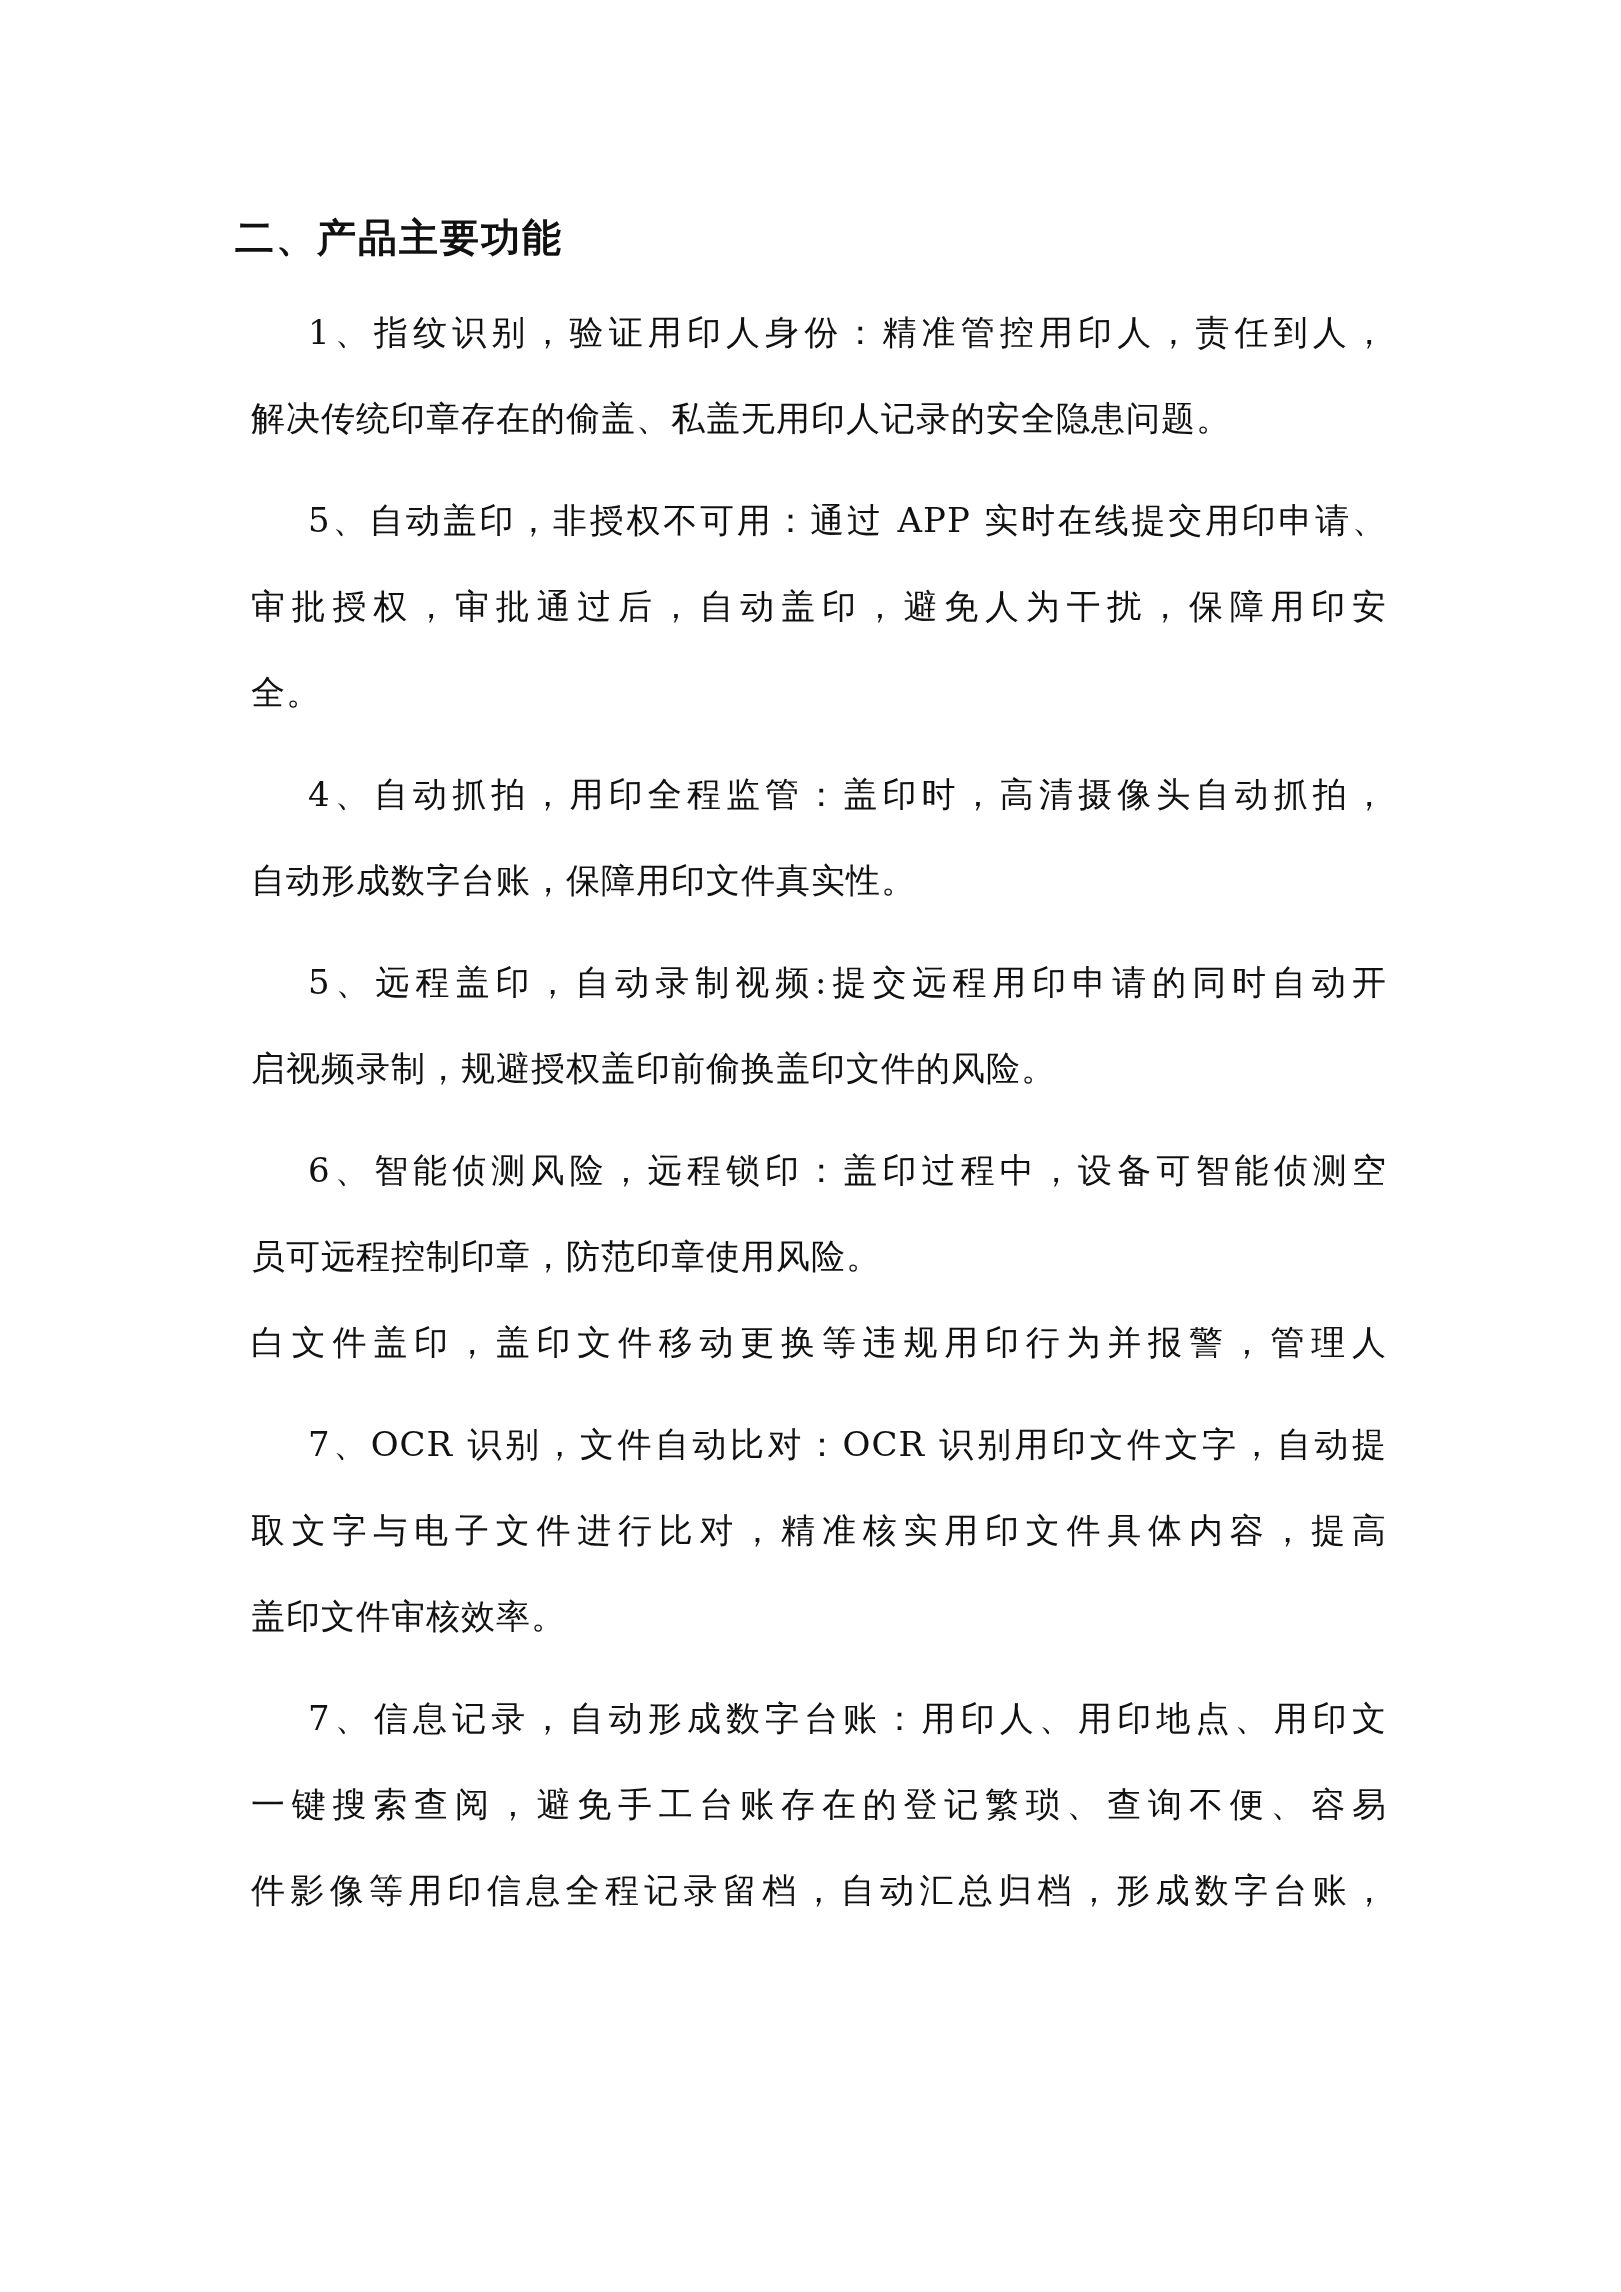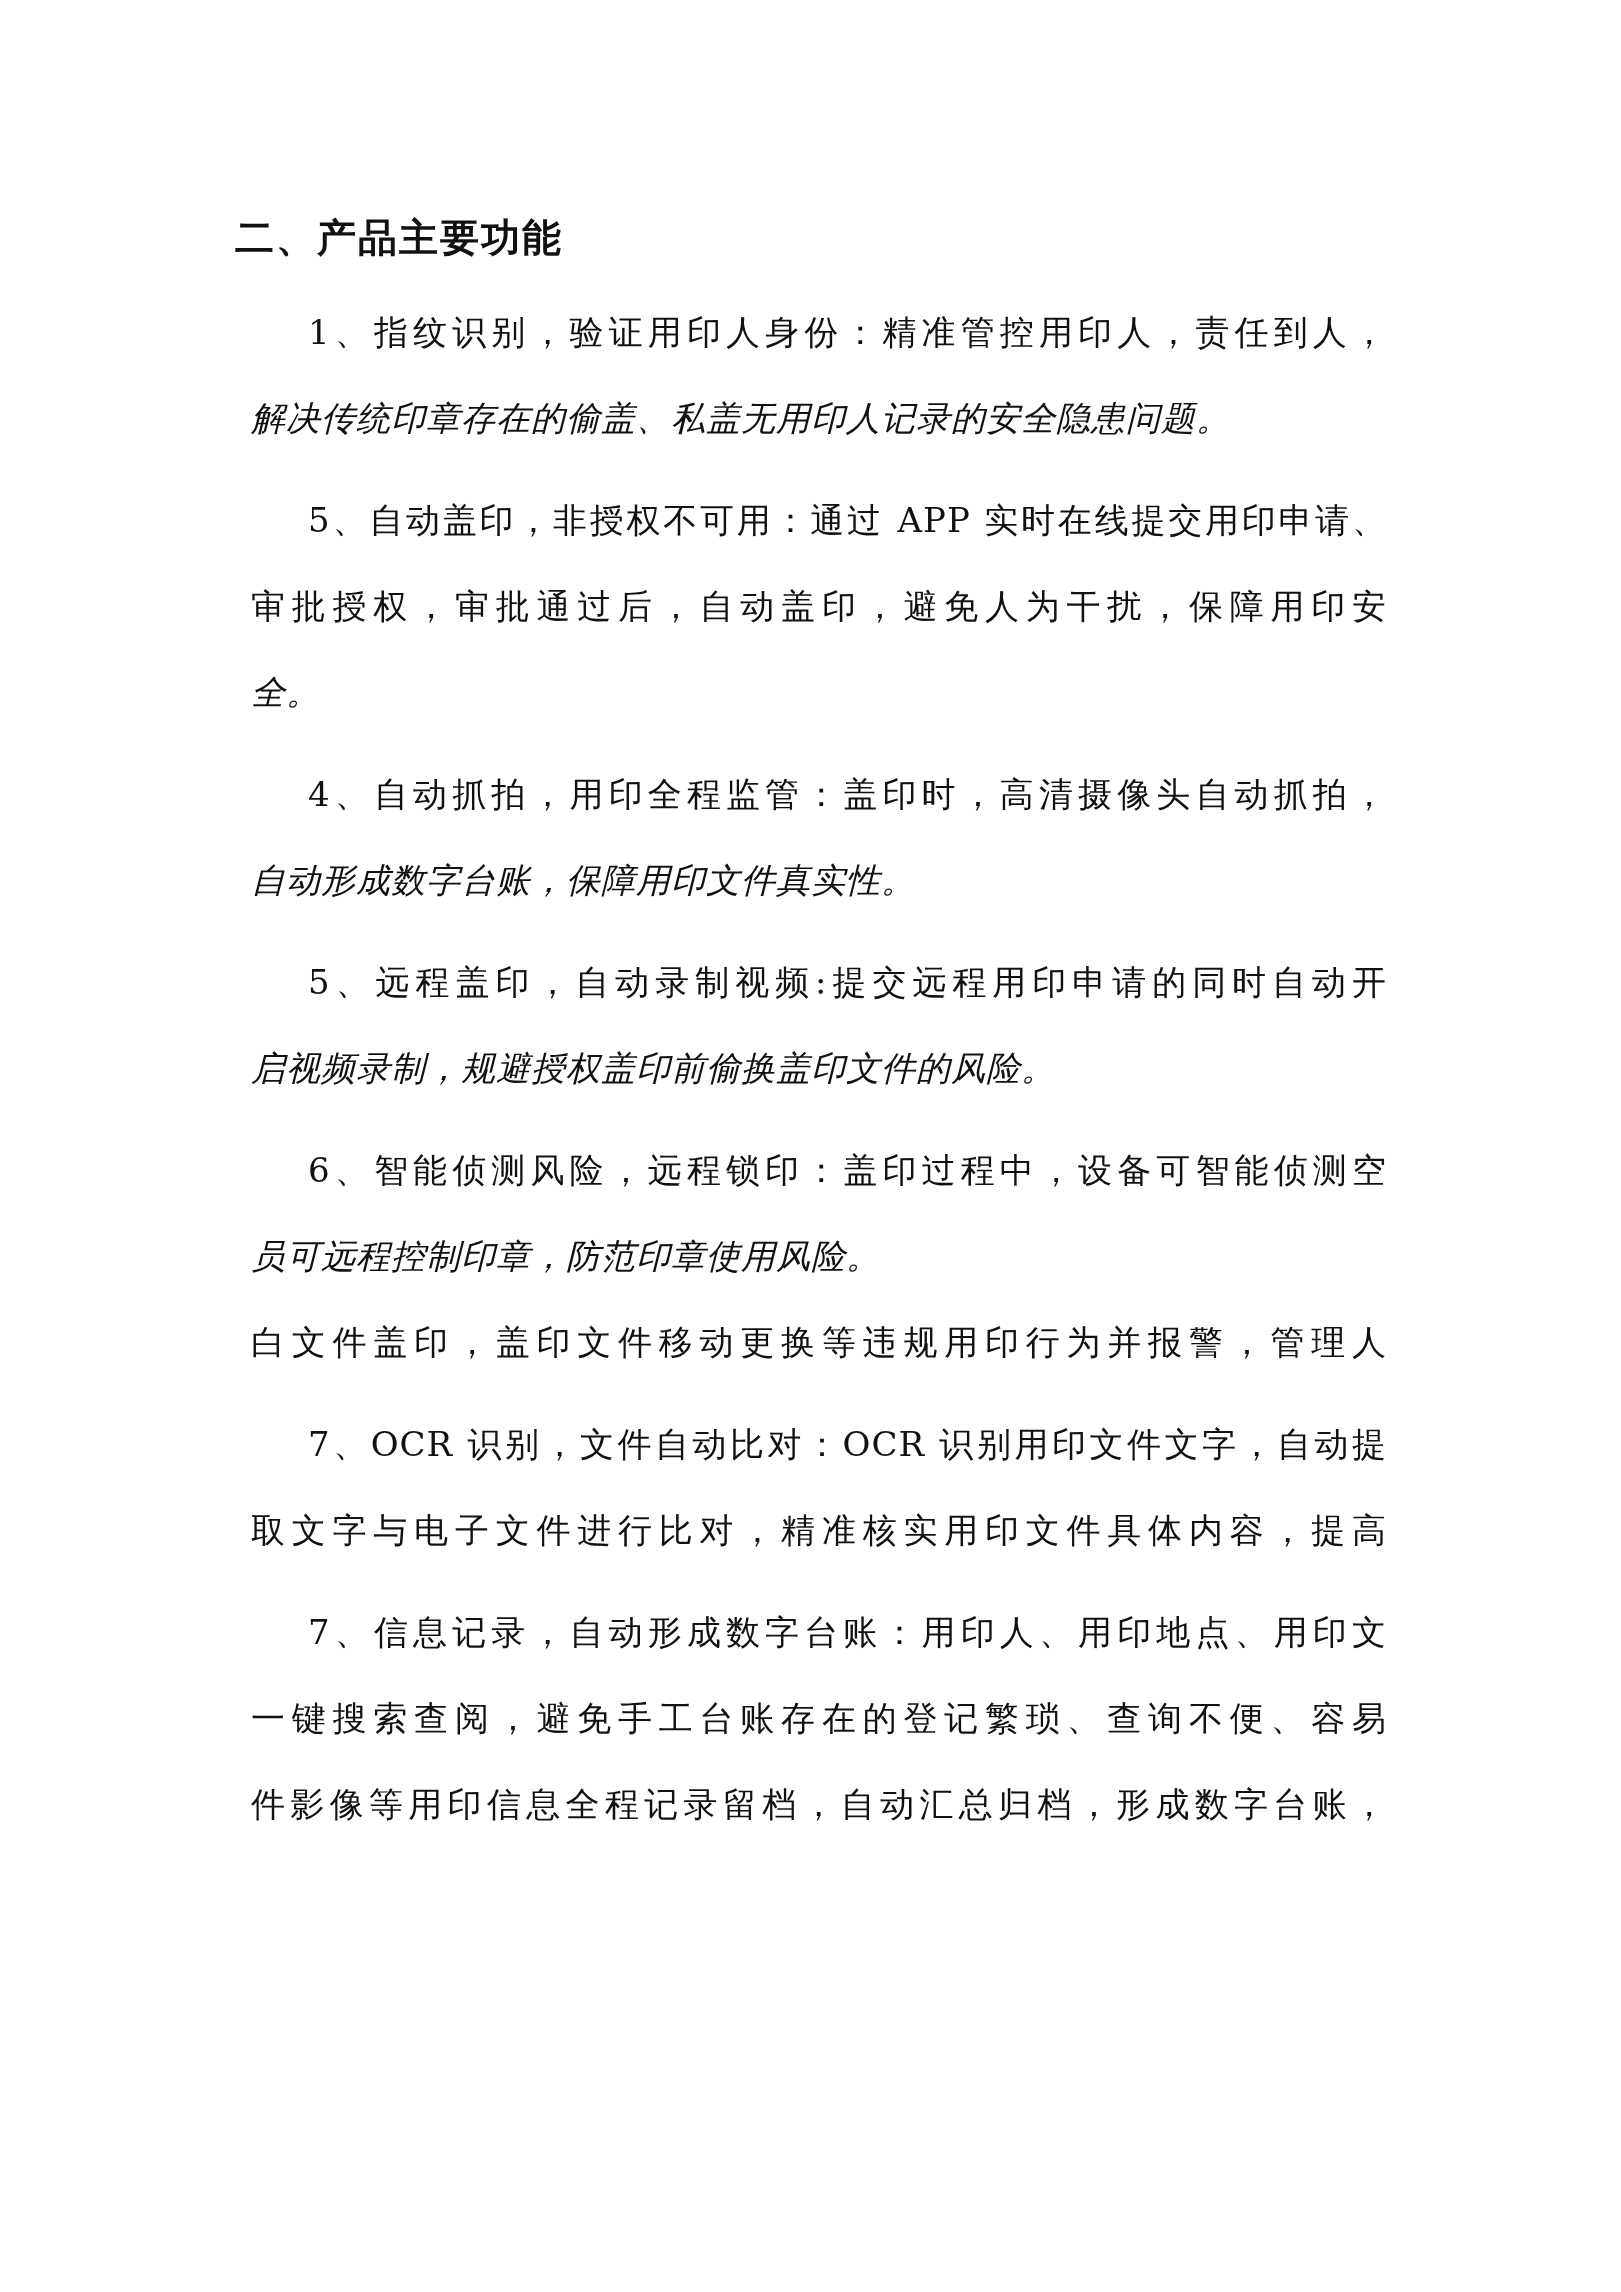--- a/index.html
+++ b/index.html
@@ -38,21 +38,20 @@
       text-justify: inter-character;
       letter-spacing: 1px;
     }
     .para .line {
       display: block;
       white-space: nowrap;
       text-align-last: justify;
     }
     .para .line.last {
       text-align-last: left;
-      font-style: italic;
     }
     .para .line.first {
       padding-left: 57px;
     }
     .para { text-indent: 0; }
     .gap5 { margin-top: 13.7px; }
   </style>
 </head>
 <body>
 
@@ -83,20 +82,21 @@
 
   <div class="para">
     <span class="line first">6、智能侦测风险，远程锁印：盖印过程中，设备可智能侦测空</span>
     <span class="line last">员可远程控制印章，防范印章使用风险。</span>
     <span class="line">白文件盖印，盖印文件移动更换等违规用印行为并报警，管理人</span>
   </div>
 
   <div class="para">
     <span class="line first">7、OCR 识别，文件自动比对：OCR 识别用印文件文字，自动提</span>
     <span class="line">取文字与电子文件进行比对，精准核实用印文件具体内容，提高</span>
+    <span class="line last">盖印文件审核效率。</span>
   </div>
 
   <div class="para">
     <span class="line first">7、信息记录，自动形成数字台账：用印人、用印地点、用印文</span>
     <span class="line">一键搜索查阅，避免手工台账存在的登记繁琐、查询不便、容易</span>
     <span class="line">件影像等用印信息全程记录留档，自动汇总归档，形成数字台账，</span>
   </div>
 </div>
 
 

